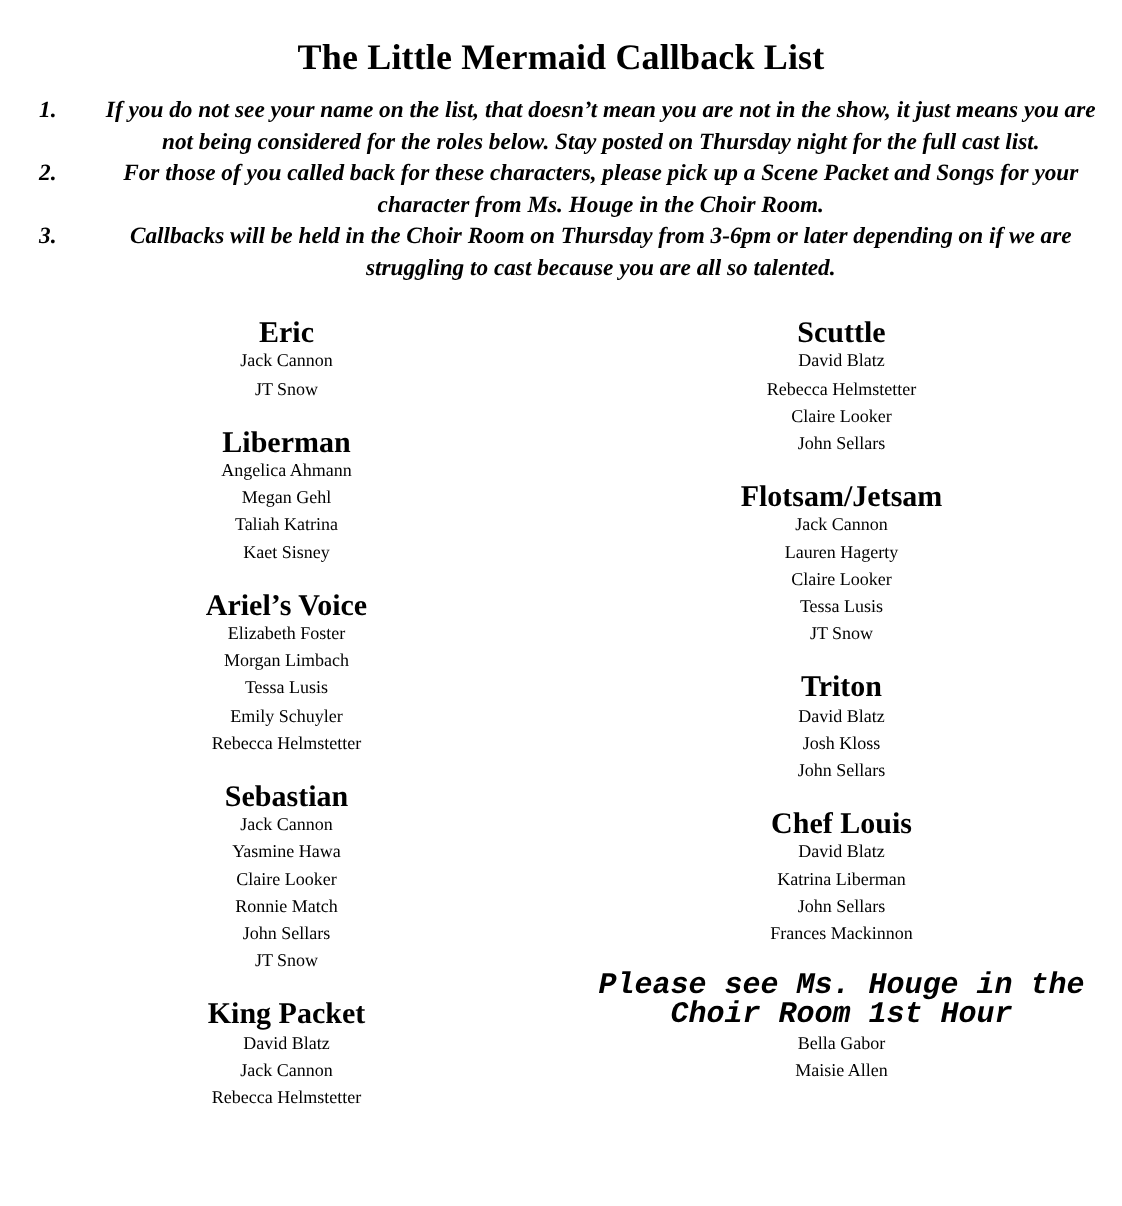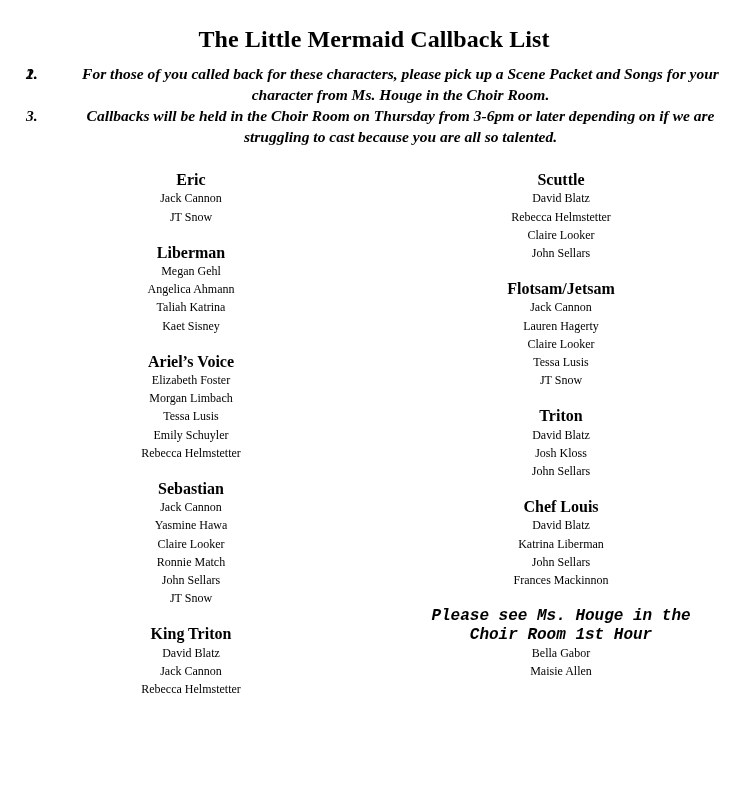--- a/index.html
+++ b/index.html
@@ -82,21 +82,21 @@
 
   .role-group {
     text-align: center;
     margin-bottom: 18px;
   }
   .role-group:last-child {
     margin-bottom: 0;
   }
 
   .role-name {
-    font-size: 16px;
+    font-size: 20px;
     font-weight: bold;
     line-height: 18.2px;
     white-space: nowrap;
   }
   .role-name.note {
     font-style: italic;
     line-height: 18.5px;
   }
   .role-name.note .note-line {
     display: block;
@@ -117,20 +117,21 @@
 </head>
 <body>
 
 <div class="page">
 
   <div class="doc-title">The Little Mermaid Callback List</div>
 
   <ol class="instructions">
     <li class="instr-item">
       <span class="instr-num">1.</span>
+      <span class="instr-text">If you do not see your name on the list, that doesn’t mean you are not in the show, it just means you are not being considered for the roles below.  Stay posted on Thursday night for the full cast list.</span>
     </li>
     <li class="instr-item">
       <span class="instr-num">2.</span>
       <span class="instr-text">For those of you called back for these characters, please pick up a Scene Packet and Songs for your character from Ms. Houge in the Choir Room.</span>
     </li>
     <li class="instr-item">
       <span class="instr-num">3.</span>
       <span class="instr-text">Callbacks will be held in the Choir Room on Thursday from 3-6pm or later depending on if we are struggling to cast because you are all so talented.</span>
     </li>
   </ol>
@@ -140,22 +141,22 @@
     <div class="col col-left">
 
       <div class="role-group">
         <div class="role-name">Eric</div>
         <div class="cast-name">Jack Cannon</div>
         <div class="cast-name">JT Snow</div>
       </div>
 
       <div class="role-group">
         <div class="role-name">Liberman</div>
+        <div class="cast-name">Angelica Ahmann</div>
         <div class="cast-name">Megan Gehl</div>
-        <div class="cast-name">Angelica Ahmann</div>
         <div class="cast-name">Taliah Katrina</div>
         <div class="cast-name">Kaet Sisney</div>
       </div>
 
       <div class="role-group">
         <div class="role-name">Ariel’s Voice</div>
         <div class="cast-name">Elizabeth Foster</div>
         <div class="cast-name">Morgan Limbach</div>
         <div class="cast-name">Tessa Lusis</div>
         <div class="cast-name">Emily Schuyler</div>
@@ -166,21 +167,21 @@
         <div class="role-name">Sebastian</div>
         <div class="cast-name">Jack Cannon</div>
         <div class="cast-name">Yasmine Hawa</div>
         <div class="cast-name">Claire Looker</div>
         <div class="cast-name">Ronnie Match</div>
         <div class="cast-name">John Sellars</div>
         <div class="cast-name">JT Snow</div>
       </div>
 
       <div class="role-group">
-        <div class="role-name">King Triton</div>
+        <div class="role-name">King Packet</div>
         <div class="cast-name">David Blatz</div>
         <div class="cast-name">Jack Cannon</div>
         <div class="cast-name">Rebecca Helmstetter</div>
       </div>
 
     </div>
 
     <div class="col col-right">
 
       <div class="role-group">

